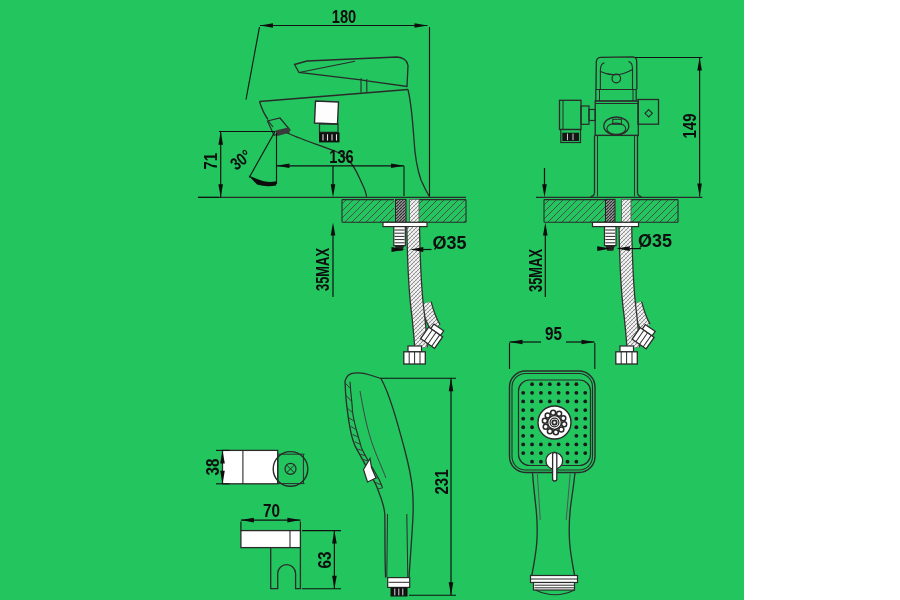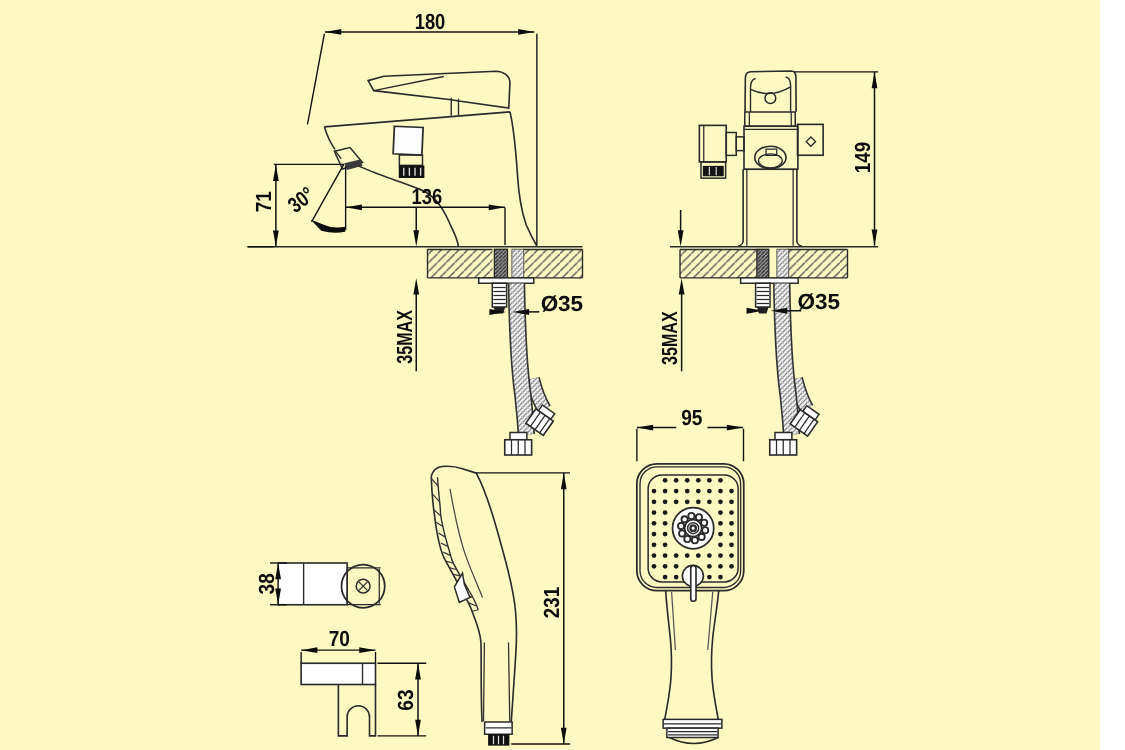--- a/index.html
+++ b/index.html
@@ -1,15 +1,15 @@
 <!DOCTYPE html>
 <html><head><meta charset="utf-8">
 <style>
 html,body{margin:0;padding:0;background:#fff;}
-#page{position:relative;width:880px;height:600px;background:#fef9c3;overflow:hidden;}
+#page{position:relative;width:744px;height:600px;background:#22c55e;overflow:hidden;}
 text{font-family:"Liberation Sans",sans-serif;font-weight:bold;fill:#0d0d0d;}
 </style></head>
 <body>
 <div id="page">
 <svg width="900" height="600" viewBox="0 0 900 600">
 <defs>
 <pattern id="hatch" width="7" height="7" patternUnits="userSpaceOnUse">
 <line x1="0" y1="7" x2="7" y2="0" stroke="#4d4d4d" stroke-width="1"></line>
 </pattern>
 <pattern id="dense" width="3" height="3" patternUnits="userSpaceOnUse">

